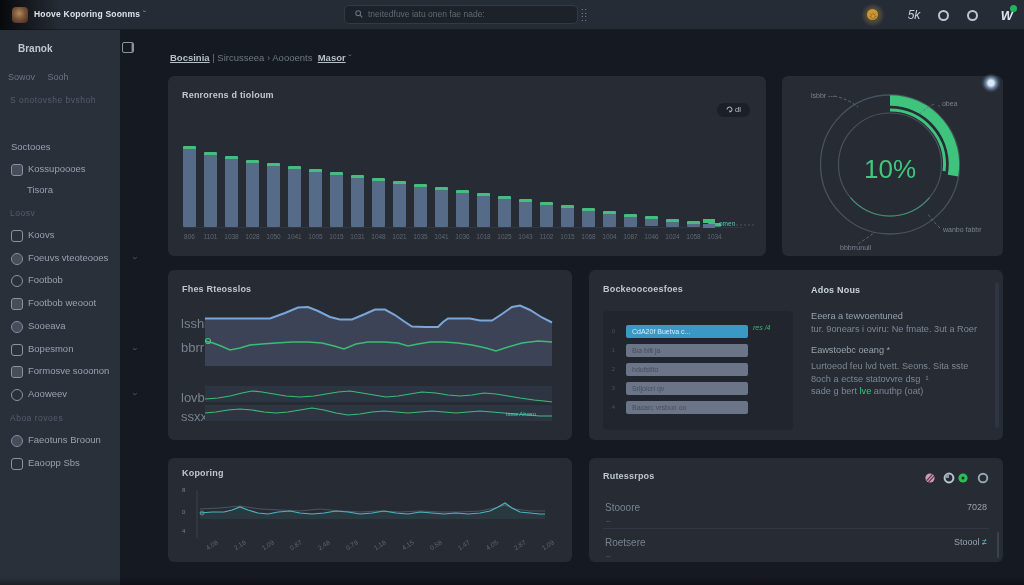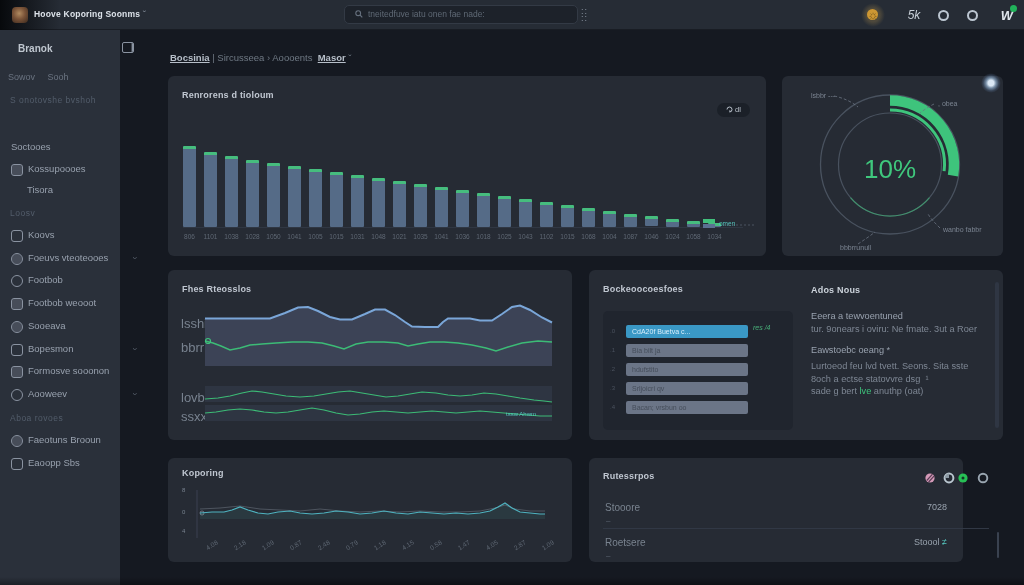--- a/index.html
+++ b/index.html
@@ -293,21 +293,21 @@
     <div class="xl" style="left:177px">0.79</div>
     <div class="xl" style="left:205px">1.18</div>
     <div class="xl" style="left:233px">4.15</div>
     <div class="xl" style="left:261px">0.58</div>
     <div class="xl" style="left:289px">1.47</div>
     <div class="xl" style="left:317px">4.05</div>
     <div class="xl" style="left:345px">2.87</div>
     <div class="xl" style="left:373px">1.09</div>
 </div>
 
-<div class="panel" id="p6" style="left:589px;top:458px;width:374px;height:104px">
+<div class="panel" id="p6" style="left:589px;top:458px;width:414px;height:104px">
   <div class="ptitle" style="top:13px">Rutessrpos</div>
   <svg width="110" height="16" style="position:absolute;left:334px;top:13px">
     <circle cx="7" cy="7" r="4.6" fill="#d49ab8"></circle>
     <path d="M 3.8,9.5 L 9.5,3.2 M 5.6,11 L 11,5.2" stroke="#5a3c55" stroke-width="1.2"></path>
     <circle cx="26" cy="7" r="4.4" fill="none" stroke="#b9c6cf" stroke-width="2"></circle>
     <path d="M 26,2.6 A 4.4 4.4 0 0 0 21.6,7 L 26,7 Z" fill="#8d9aa5"></path>
     <circle cx="40" cy="7" r="4.6" fill="#27c055"></circle>
     <circle cx="40" cy="7" r="1.5" fill="#17352a"></circle>
     <circle cx="60" cy="7" r="4.3" fill="none" stroke="#9aa6b1" stroke-width="1.9"></circle>
   </svg>

